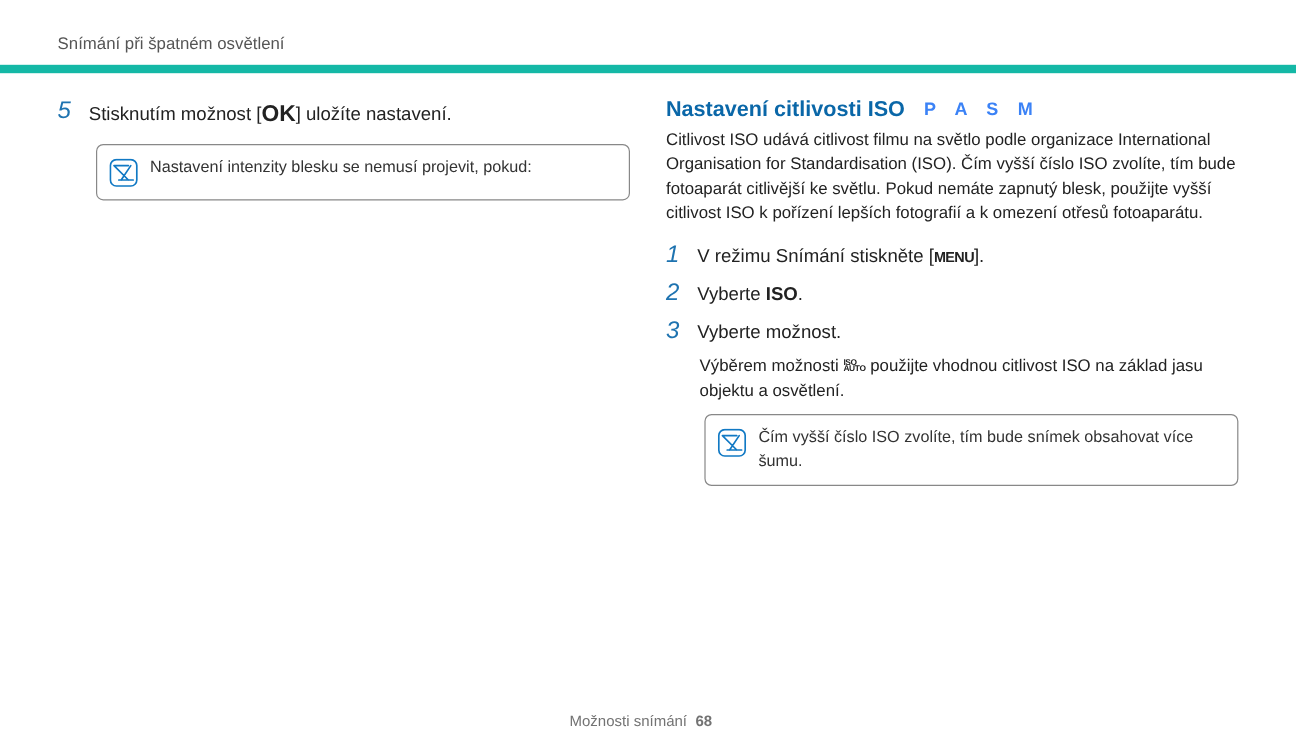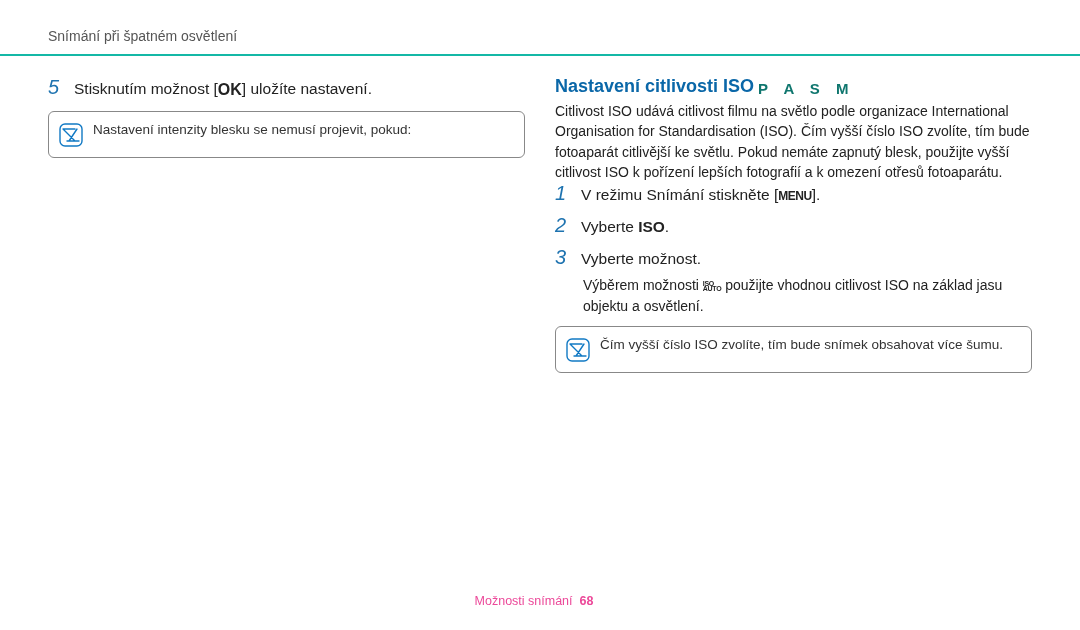--- a/index.html
+++ b/index.html
@@ -1,60 +1,60 @@
 <!DOCTYPE html>
 <html><head>
 <meta charset="utf-8">
 <style>
   * { box-sizing: border-box; margin: 0; padding: 0; }
   html, body { width: 1080px; height: 630px; font-family: Arial, Helvetica, sans-serif; }
   body { background: #fff; color: #333; position: relative; }
   .page-header {
     padding: 28px 48px 10px 48px;
-    border-bottom: 2px solid #14b8a6;
+    border-bottom: 7px solid #14b8a6;
     font-size: 14px;
     color: #555;
   }
   .columns {
     display: flex;
     padding: 20px 48px 0 48px;
     gap: 30px;
   }
   .col { flex: 1; }
   .step-row { display: flex; align-items: flex-start; margin-bottom: 8px; gap: 10px; }
   .step-num { color: #1e73b0; font-size: 20px; font-style: italic; font-weight: 400; min-width: 16px; }
   .step-text { font-size: 15.5px; color: #222; line-height: 1.4; padding-top: 2px; }
   .ok-icon {
     display: inline-block; vertical-align: middle;
-    font-weight: bold; font-size: 16px;
+    font-weight: bold; font-size: 19px;
   }
   .menu-icon { display:inline-block; font-weight: bold; letter-spacing:-0.5px; font-size: 12px; }
   .note-box {
     border: 1px solid #888; border-radius: 6px;
     display: flex; align-items: flex-start; gap: 10px;
-    padding: 8px 12px 10px 10px; margin-top: 10px;
+    padding: 8px 12px 10px 10px; margin-top: 10px; margin-left: 32px;
   }
   .note-icon {
     width: 24px; height: 24px; flex-shrink: 0; margin-top: 3px;
   }
   .note-content { font-size: 13.5px; line-height: 1.5; color: #333; }
   .note-content ul { list-style: none; padding-left: 16px; }
   .note-content ul li::before { content: "- "; }
-  .sec-title { margin-bottom: 4px; display:flex; align-items: flex-end; gap: 4px; }
+  .sec-title { margin-bottom: 4px; display:flex; align-items: center; gap: 16px; }
   .sec-title-main { color: #0a67a8; font-size: 18px; font-weight: bold; }
-  .mode-letters { color: #0f766e; letter-spacing: 6px; font-weight: bold; font-size: 15px; }
-  .intro-p { font-size: 14px; line-height: 1.45; margin-top: 4px; color: #222;}
+  .mode-letters { color: #3b82f6; letter-spacing: 6px; font-weight: bold; font-size: 15px; }
+  .intro-p { font-size: 14px; line-height: 1.45; margin-bottom: 14px; margin-top: 4px; color: #222;}
   .substep { font-size: 14px; line-height: 1.45; color:#222; padding-left: 28px; margin-top:-2px; margin-bottom:8px;}
   .iso-auto {
     display: inline-block; font-size: 7px; line-height: 5px; font-weight: bold;
     vertical-align: middle; letter-spacing:-0.3px; position:relative; top:-1px;
   }
   .footer {
     position: absolute; bottom: 22px; left:0; right:12px;
-    text-align: center; font-size: 12.5px; color: #ec4899;
+    text-align: center; font-size: 12.5px; color: #737373;
   }
   .footer .pg { font-weight: bold; }
 </style>
 </head>
 <body>
 
 <div class="page-header">
   <span>Snímání při špatném osvětlení</span>
 </div>
 

